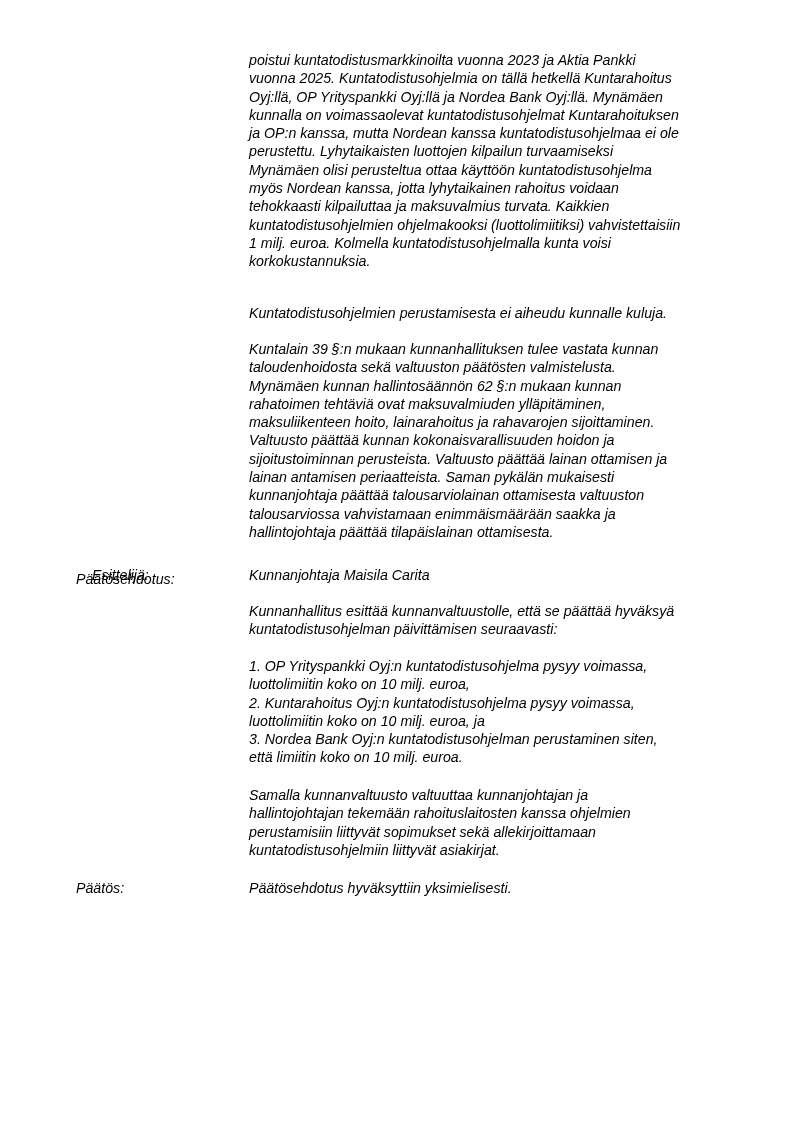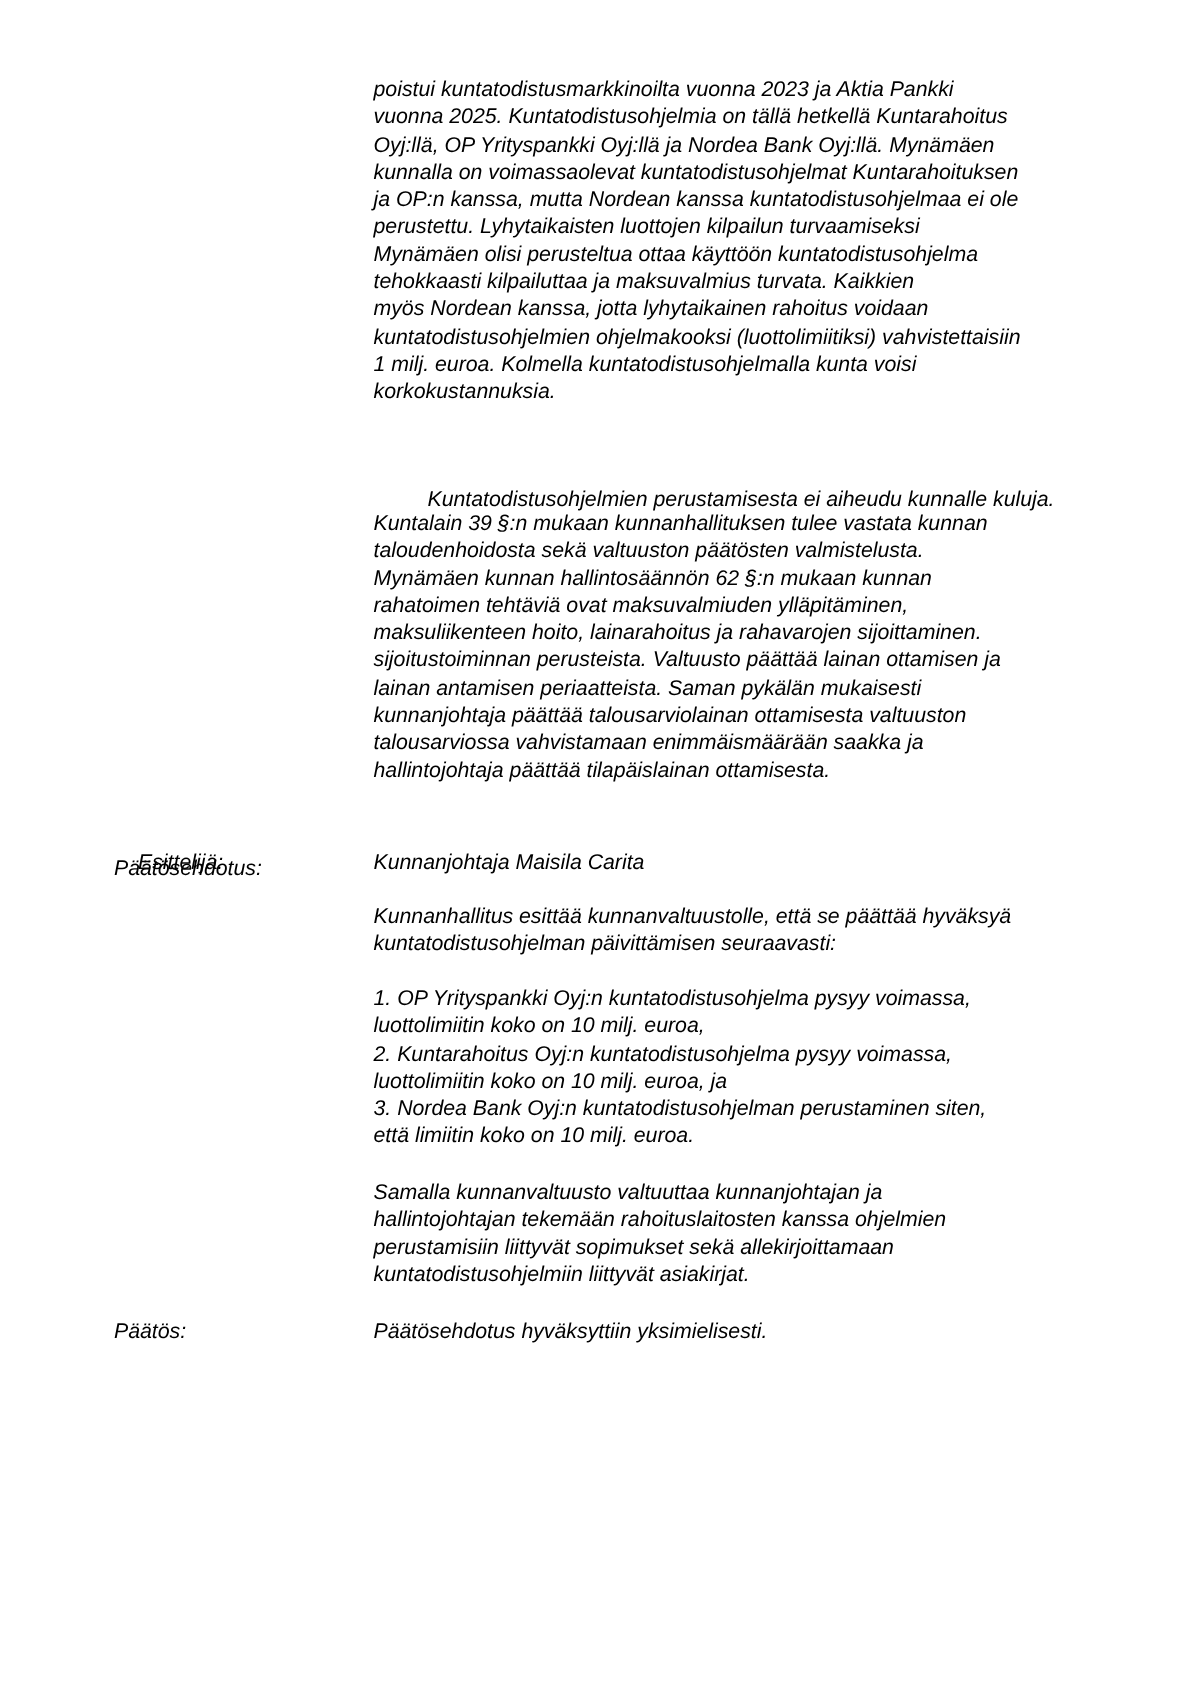--- a/index.html
+++ b/index.html
@@ -16,37 +16,38 @@
 <div class="page">
 
   <div class="block" style="top:51px;">
     <div class="line">poistui kuntatodistusmarkkinoilta  vuonna  2023 ja Aktia Pankki</div>
     <div class="line">vuonna  2025. Kuntatodistusohjelmia  on tällä hetkellä Kuntarahoitus</div>
     <div class="line">Oyj:llä,  OP Yrityspankki  Oyj:llä  ja Nordea Bank Oyj:llä.  Mynämäen</div>
     <div class="line">kunnalla  on voimassaolevat kuntatodistusohjelmat  Kuntarahoituksen</div>
     <div class="line">ja OP:n kanssa, mutta Nordean kanssa kuntatodistusohjelmaa  ei ole</div>
     <div class="line">perustettu.  Lyhytaikaisten luottojen  kilpailun turvaamiseksi</div>
     <div class="line">Mynämäen  olisi perusteltua  ottaa käyttöön  kuntatodistusohjelma</div>
+    <div class="line">myös Nordean kanssa, jotta lyhytaikainen  rahoitus  voidaan</div>
     <div class="line">tehokkaasti  kilpailuttaa ja maksuvalmius  turvata.  Kaikkien</div>
-    <div class="line">myös Nordean kanssa, jotta lyhytaikainen  rahoitus  voidaan</div>
     <div class="line">kuntatodistusohjelmien  ohjelmakooksi (luottolimiitiksi) vahvistettaisiin</div>
     <div class="line">1 milj. euroa. Kolmella kuntatodistusohjelmalla  kunta voisi</div>
     <div class="line">korkokustannuksia.</div>
   </div>
 
-  <div class="block" style="top:324px;margin-left:36px;">
+  <div class="block" style="top:304px;">
     <div class="line">Kuntatodistusohjelmien  perustamisesta ei aiheudu  kunnalle  kuluja.</div>
   </div>
 
   <div class="block" style="top:340px;">
     <div class="line">Kuntalain  39 §:n mukaan kunnanhallituksen  tulee vastata kunnan</div>
     <div class="line">taloudenhoidosta  sekä valtuuston  päätösten valmistelusta.</div>
     <div class="line">Mynämäen  kunnan  hallintosäännön  62 §:n mukaan kunnan</div>
     <div class="line">rahatoimen tehtäviä  ovat maksuvalmiuden  ylläpitäminen,</div>
     <div class="line">maksuliikenteen  hoito, lainarahoitus  ja rahavarojen  sijoittaminen.</div>
+    <div class="line">Valtuusto  päättää kunnan  kokonaisvarallisuuden  hoidon ja</div>
     <div class="line">sijoitustoiminnan  perusteista. Valtuusto  päättää lainan ottamisen ja</div>
     <div class="line">lainan  antamisen periaatteista. Saman pykälän  mukaisesti</div>
     <div class="line">kunnanjohtaja   päättää talousarviolainan  ottamisesta valtuuston</div>
     <div class="line">talousarviossa  vahvistamaan  enimmäismäärään  saakka ja</div>
     <div class="line">hallintojohtaja  päättää tilapäislainan ottamisesta.</div>
   </div>
 
   <div class="label" style="top:566px;margin-left:16px;">Esittelijä:</div>
   <div class="block" style="top:566px;">
     <div class="line">Kunnanjohtaja  Maisila Carita</div>

